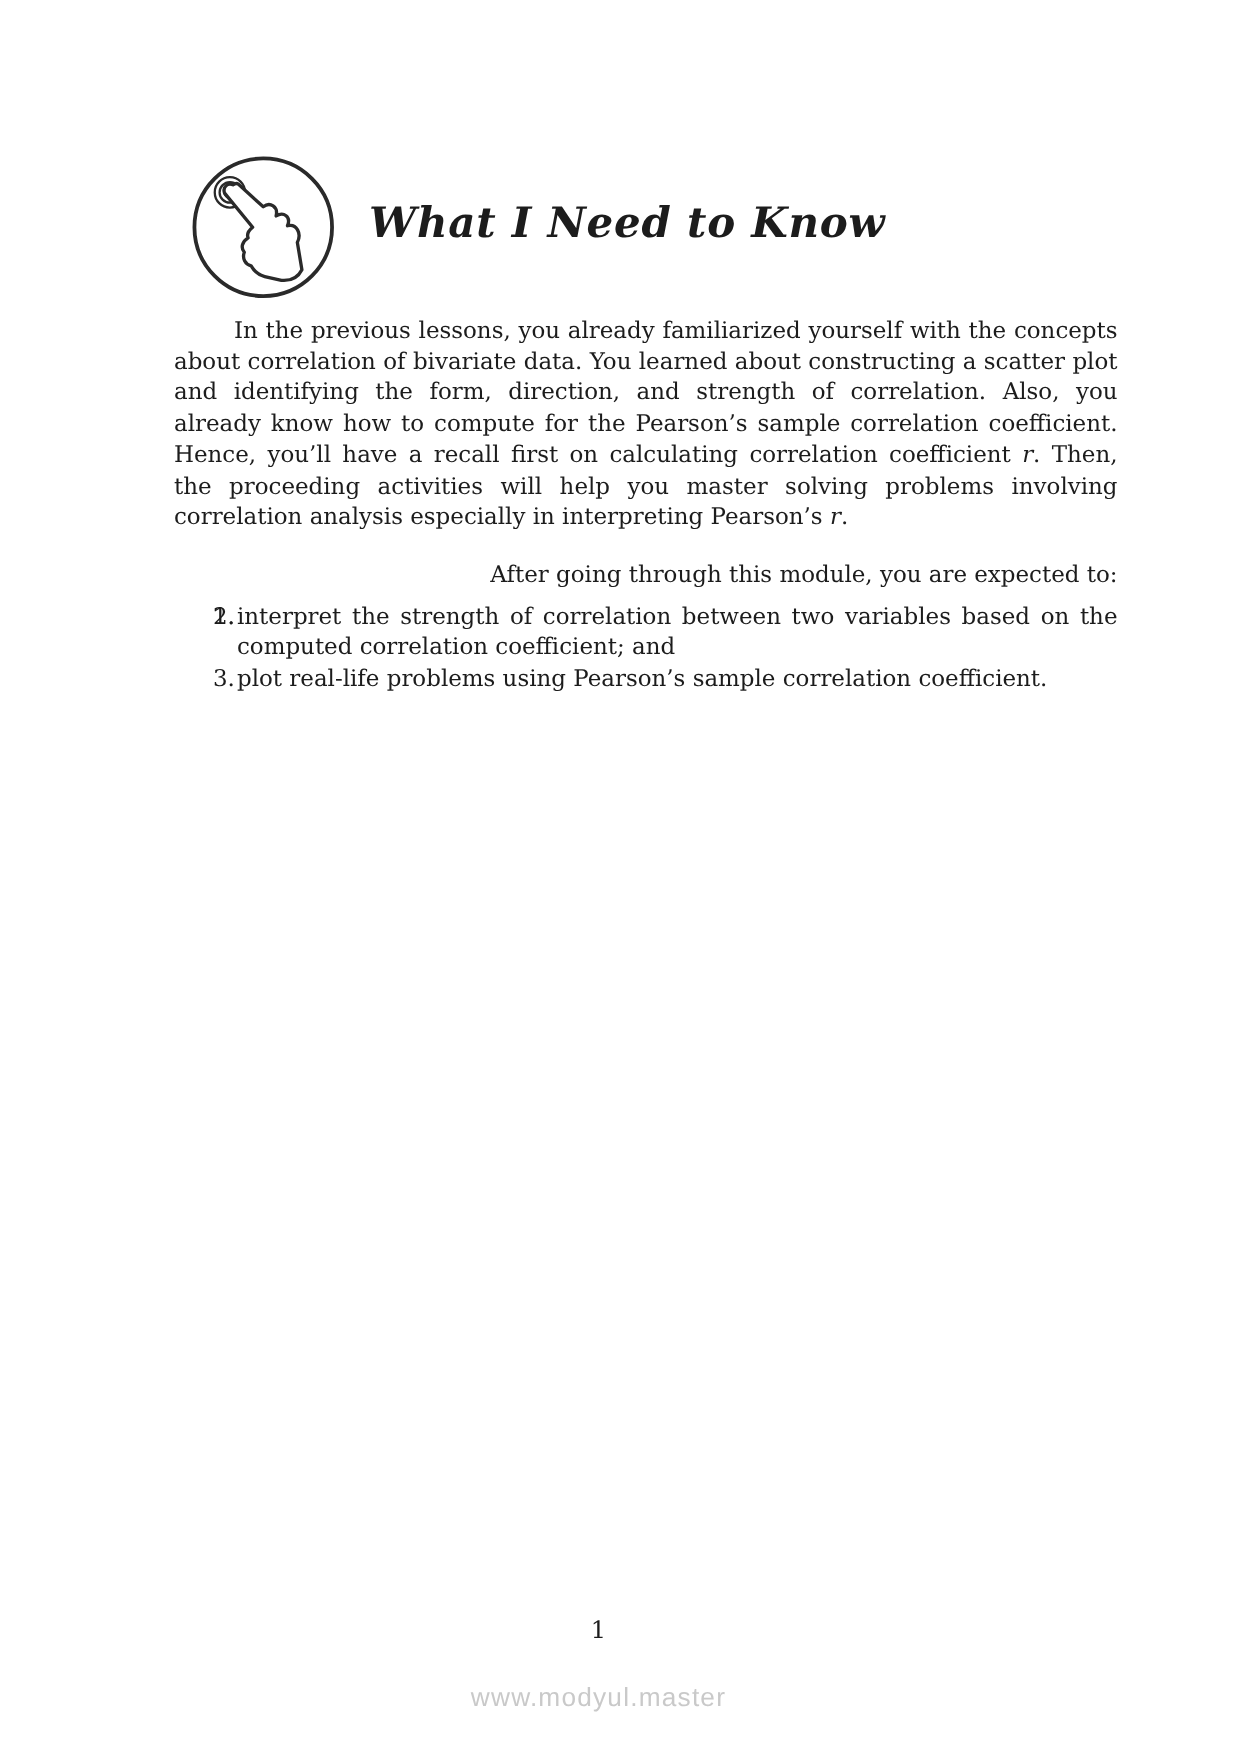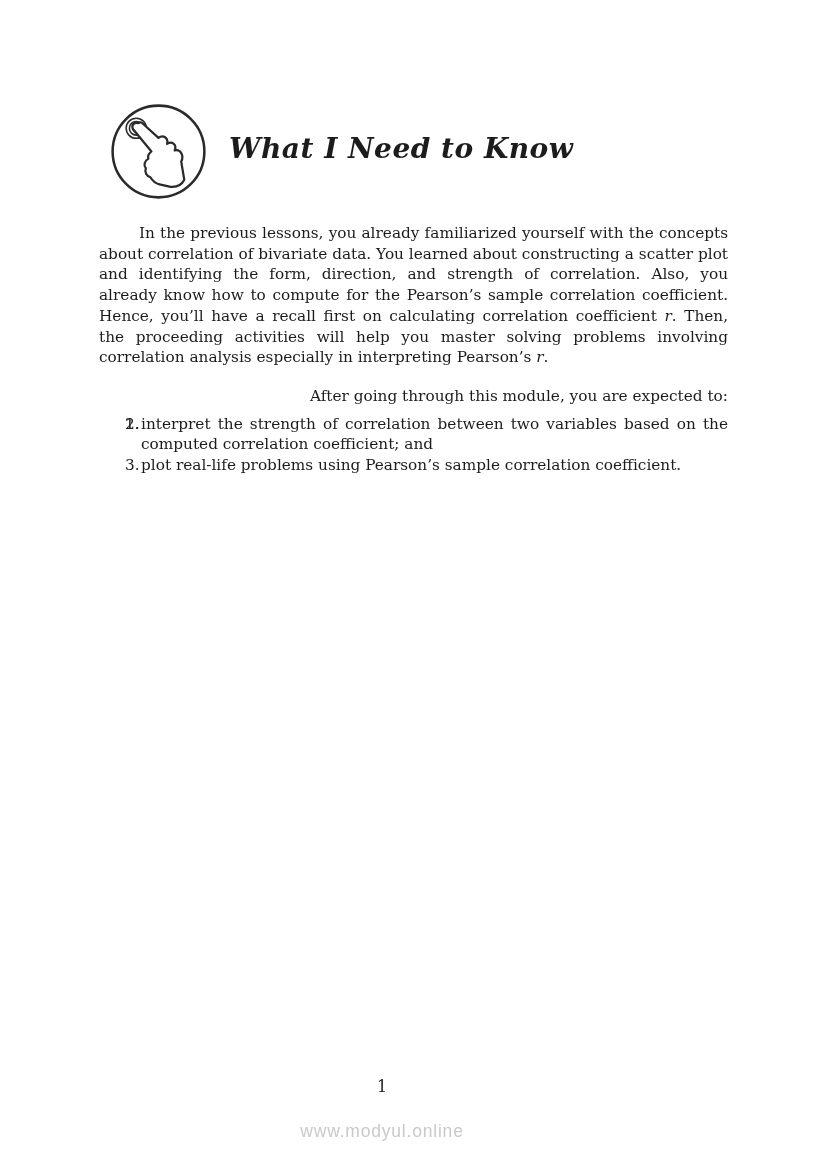--- a/index.html
+++ b/index.html
@@ -9,38 +9,39 @@
     --page-bg:#ffffff;
   }
   html,body{margin:0;padding:0;background:#ffffff;}
   .page{
     position:relative;
     width:764px;height:1169px;
     background:var(--page-bg);
     font-family:"DejaVu Serif", serif;
     color:var(--text);
     overflow:hidden;
+    margin-left:17px;
   }
   .header{
     position:absolute;top:103px;left:110px;
     display:flex;align-items:center;
   }
   .icon-wrap{width:97px;height:97px;display:block;flex:0 0 auto;}
   .icon-wrap svg{display:block;width:97px;height:97px;}
   .title{
     margin:0 0 6px 22px;
     font-size:28px;
     font-weight:bold;
     font-style:italic;
     letter-spacing:0.5px;
     white-space:nowrap;
     color:var(--text);
   }
   .body{
-    position:absolute;top:223px;left:99px;width:629px;
+    position:absolute;top:210px;left:99px;width:629px;
     font-size:15.3px;line-height:20.7px;
     text-align:justify;
   }
   .intro{margin:0;text-indent:40px;}
   .lead{margin:18px 0 7px 0;text-align:right;}
   .objectives{list-style:none;margin:0 0 0 26px;padding:0;}
   .objectives li{position:relative;padding-left:16px;}
   .objectives .num{position:absolute;left:0;top:0;}
   .it{font-style:italic;}
   .page-number{
@@ -101,15 +102,15 @@
         <span class="obj-text"><span>interpret the strength of correlation between two variables based on the computed correlation coefficient; and</span></span>
       </li>
       <li>
         <span class="num">3.</span>
         <span class="obj-text"><span>plot real-life problems using Pearson’s sample correlation coefficient.</span></span>
       </li>
     </ol>
   </div>
 
   <div class="page-number">1</div>
-  <div class="watermark">www.modyul.online</div>
+  <div class="watermark">www.modyul.master</div>
 
 </div>
 
 </body></html>

